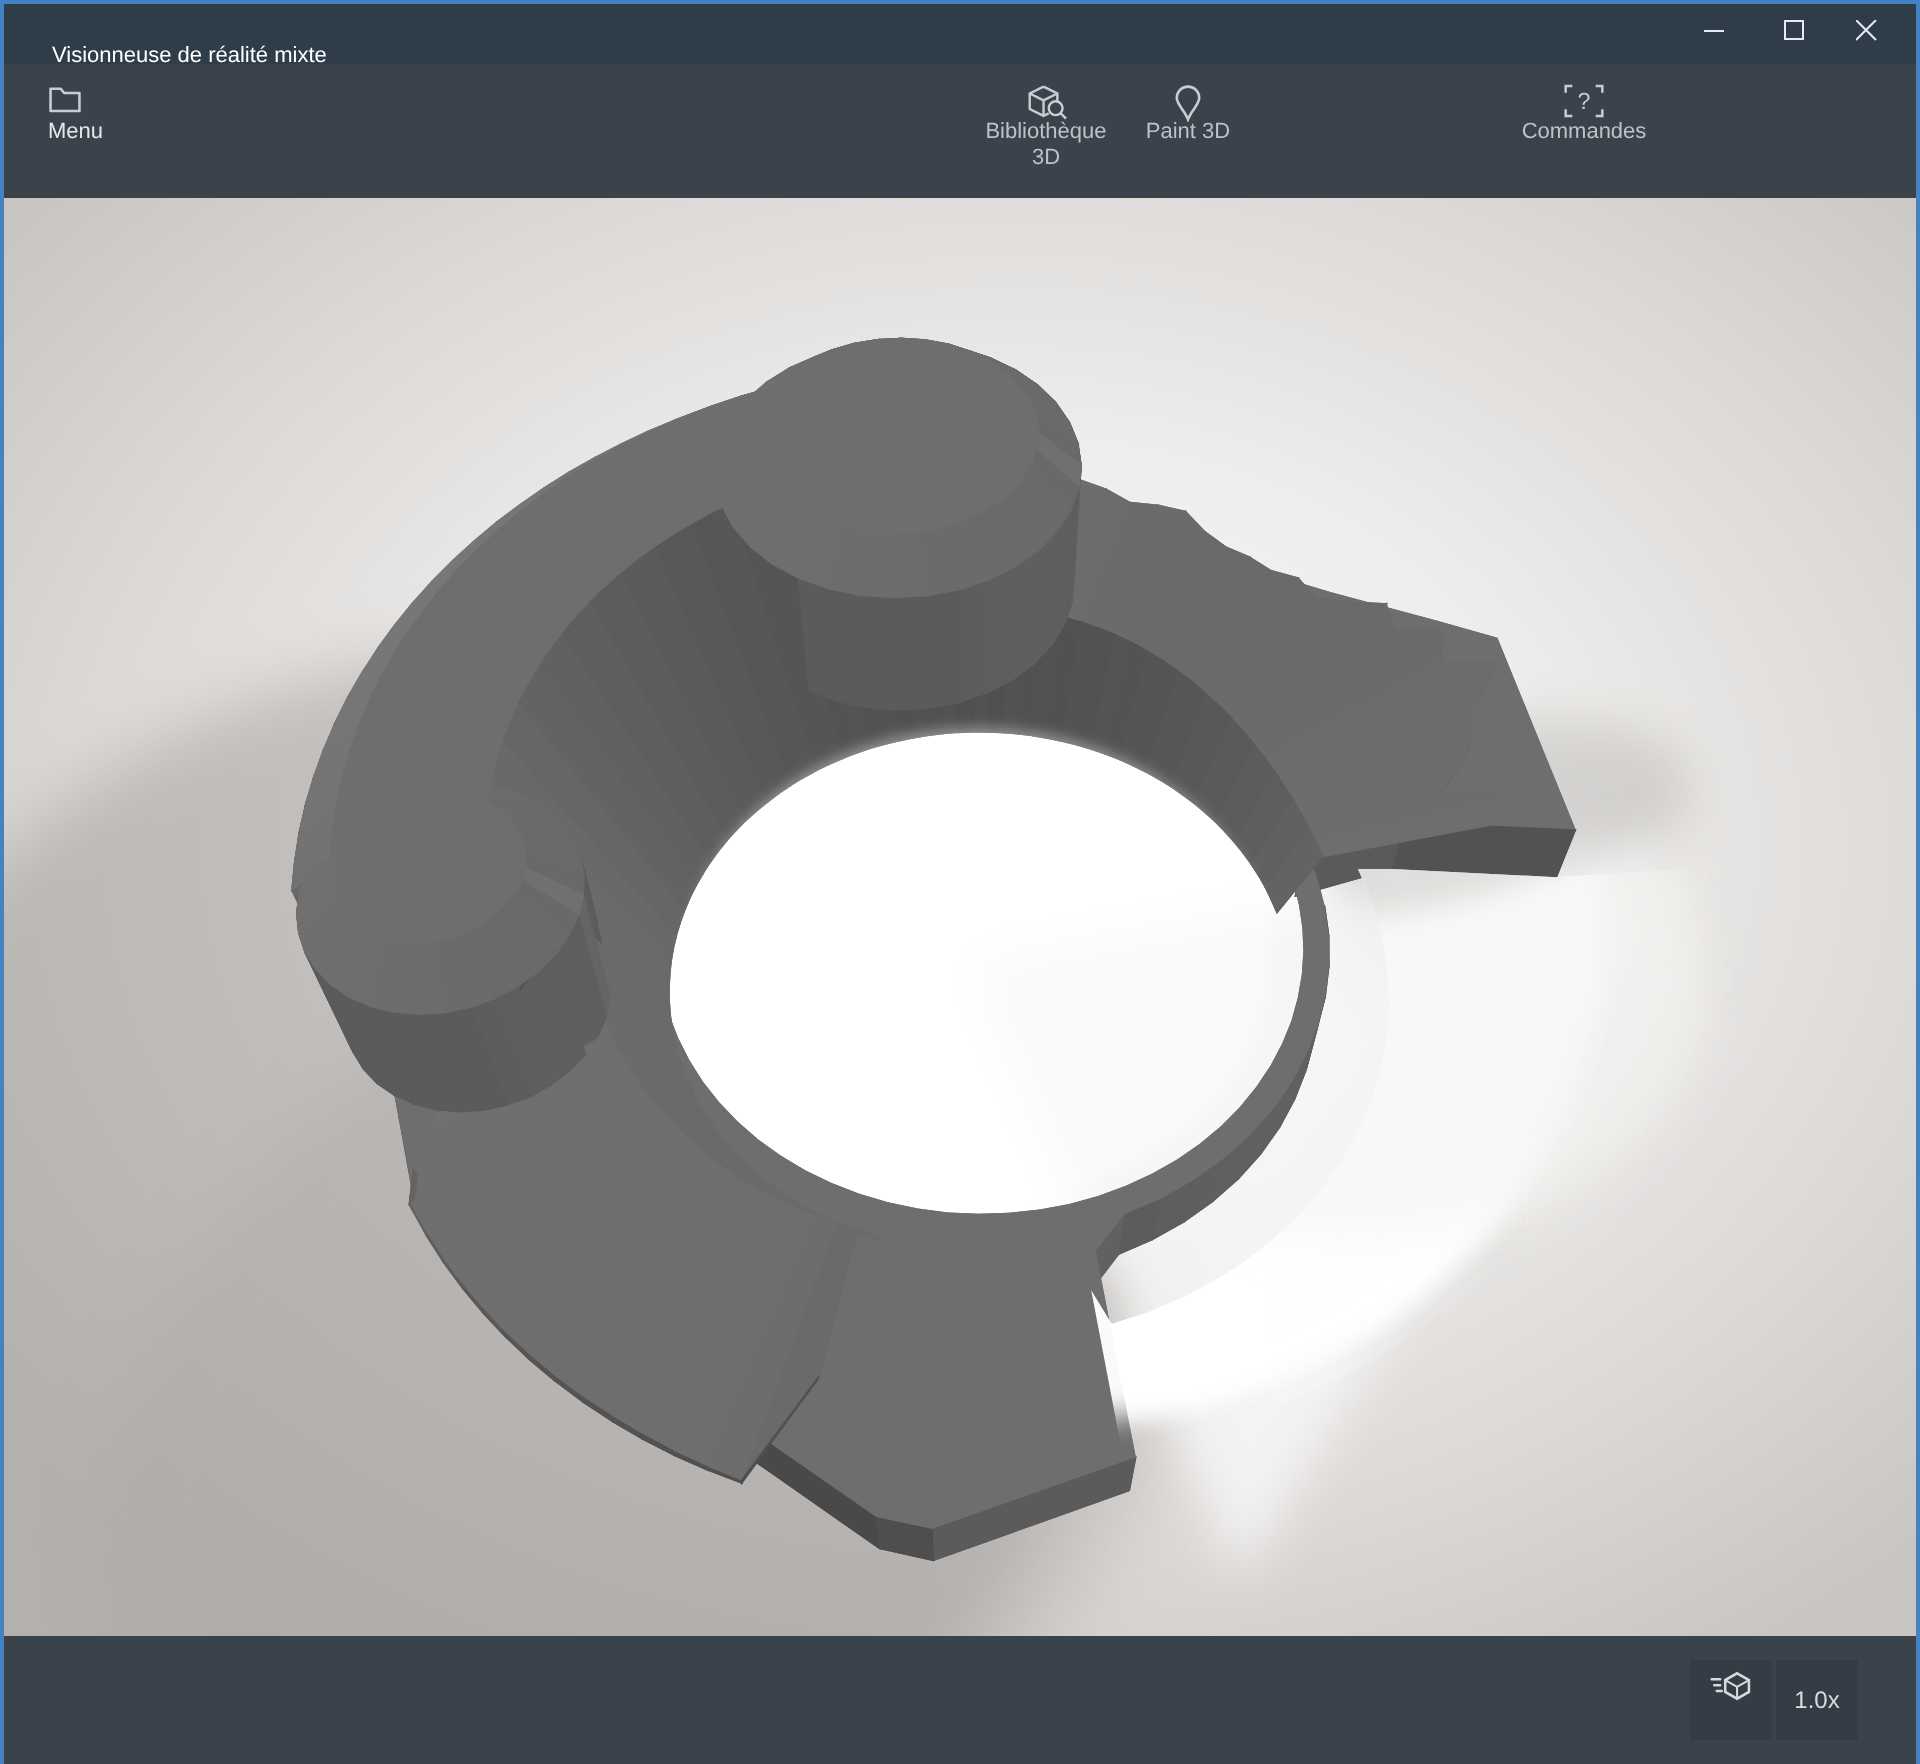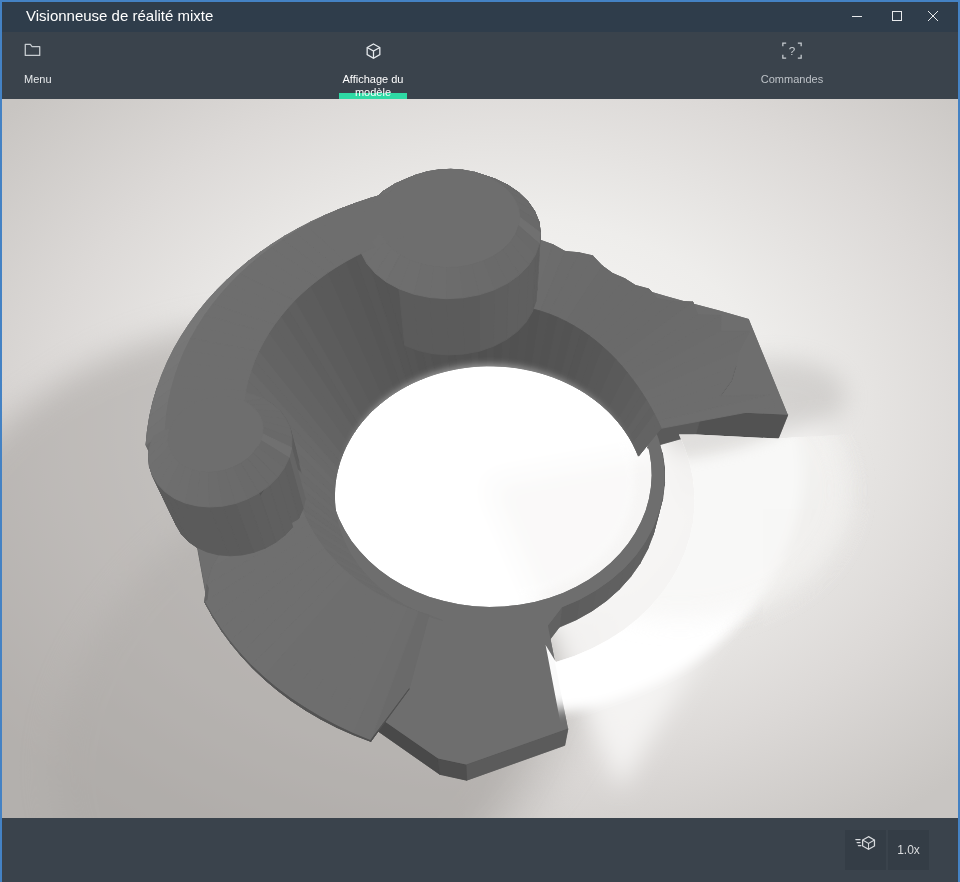--- a/index.html
+++ b/index.html
@@ -1,22 +1,22 @@
 <!DOCTYPE html>
 <html><head><meta charset="utf-8"><style>
 *{margin:0;padding:0;box-sizing:border-box}
 html,body{width:960px;height:882px;overflow:hidden;font-family:"Liberation Sans",sans-serif}
 .win{position:absolute;inset:0;background:#4482c4}
 .titlebar{position:absolute;left:2px;top:2px;right:2px;height:30px;background:#2f3d4b;color:#fff}
-.title{position:absolute;left:24px;top:5px;font-size:15px}
+.title{position:absolute;left:24px;top:20px;font-size:11px}
 .wbtn{position:absolute;top:0;width:45px;height:30px;color:#e8eaec;text-align:center;line-height:30px}
 .toolbar{position:absolute;left:2px;top:32px;right:2px;height:67px;background:#3a434c}
 .tb{position:absolute;top:0;height:67px;color:#bdc2c7;font-size:11px;text-align:center}
 .tb .ic{margin-top:10px;height:18px}
-.tb .lb{margin-top:13px;line-height:13px}
+.tb .lb{margin-top:0;line-height:13px}
 .seltab{border-bottom:6px solid #2ed9a4}
 .viewport{position:absolute;left:2px;top:99px;width:956px;height:719px}
 .bottombar{position:absolute;left:2px;top:818px;right:2px;height:80px;background:#3a434c}
 .bbtn{position:absolute;top:12px;width:41px;height:40px;background:#343d46;color:#dadcde;text-align:center;line-height:40px;font-size:12px}
 svg text{font-family:"Liberation Sans",sans-serif}
 </style></head><body>
 <div class="win">
 <div class="titlebar">
  <div class="title">Visionneuse de réalité mixte</div>
  <div class="wbtn" style="right:78px"><svg width="11" height="11" viewBox="0 0 11 11">
@@ -29,26 +29,33 @@
           <path d="M0 0l10 10M10 0L0 10" stroke="#e8eaec" stroke-width="1"></path>
         </svg></div>
 </div>
 <div class="toolbar">
  <div class="tb" style="left:22px;width:40px;text-align:left">
         <div class="ic"><svg width="17" height="15" viewBox="0 0 20 17" fill="none" stroke="#c8cdd1" stroke-width="1.5">
             <path d="M1.5 15.5v-13h6l2 2.5h9v10.5z" stroke-linejoin="round"></path>
           </svg></div>
         <div class="lb" style="color:#e6e9eb">Menu</div>
       </div>
- <div class="tb seltab" style="left:337px;width:68px;color:#fff">
-        <div class="ic"><svg width="19" height="19" viewBox="0 0 24 24" fill="none" stroke="#e8ecef" stroke-width="1.6">
-            <path d="M12 2.5l8 4.5v9l-8 4.5-8-4.5v-9z"></path>
-            <path d="M4 7l8 4.5 8-4.5M12 11.5V20.5"></path>
+<div class="tb" style="left:483px;width:76px">
+        <div class="ic"><svg width="21" height="19" viewBox="0 0 24 22" fill="none" stroke="#c8cdd1" stroke-width="1.4">
+            <path d="M10 1.5l8 4v5M10 1.5l-8 4v9l8 4 3-1.5M10 1.5v0M2 5.5l8 4 8-4M10 9.5v9"></path>
+            <circle cx="17" cy="14" r="4"></circle>
+            <path d="M20 17l3 3"></path>
           </svg></div>
-        <div class="lb">Affichage du<br>modèle</div>
+        <div class="lb">Bibliothèque<br>3D</div>
+      </div>
+<div class="tb" style="left:559px;width:66px">
+        <div class="ic"><svg width="14" height="19" viewBox="0 0 16 22" fill="none" stroke="#c8cdd1" stroke-width="1.5">
+            <path d="M8 1.5a6.5 6.5 0 0 1 6.5 6.5c0 4-4.5 7-6.5 12.5C6 15 1.5 12 1.5 8A6.5 6.5 0 0 1 8 1.5z"></path>
+          </svg></div>
+        <div class="lb">Paint 3D</div>
       </div>
  <div class="tb" style="left:755px;width:70px">
         <div class="ic"><svg width="20" height="17" viewBox="0 0 24 20" fill="none" stroke="#c8cdd1" stroke-width="1.5">
             <path d="M1 5V1h4M19 1h4v4M23 15v4h-4M5 19H1v-4"></path>
             <text x="12" y="15" font-size="14" fill="#c8cdd1" stroke="none" text-anchor="middle">?</text>
           </svg></div>
         <div class="lb">Commandes</div>
       </div>
 </div>
 <div class="viewport"><svg width="956" height="719" viewBox="2 99 956 719">

